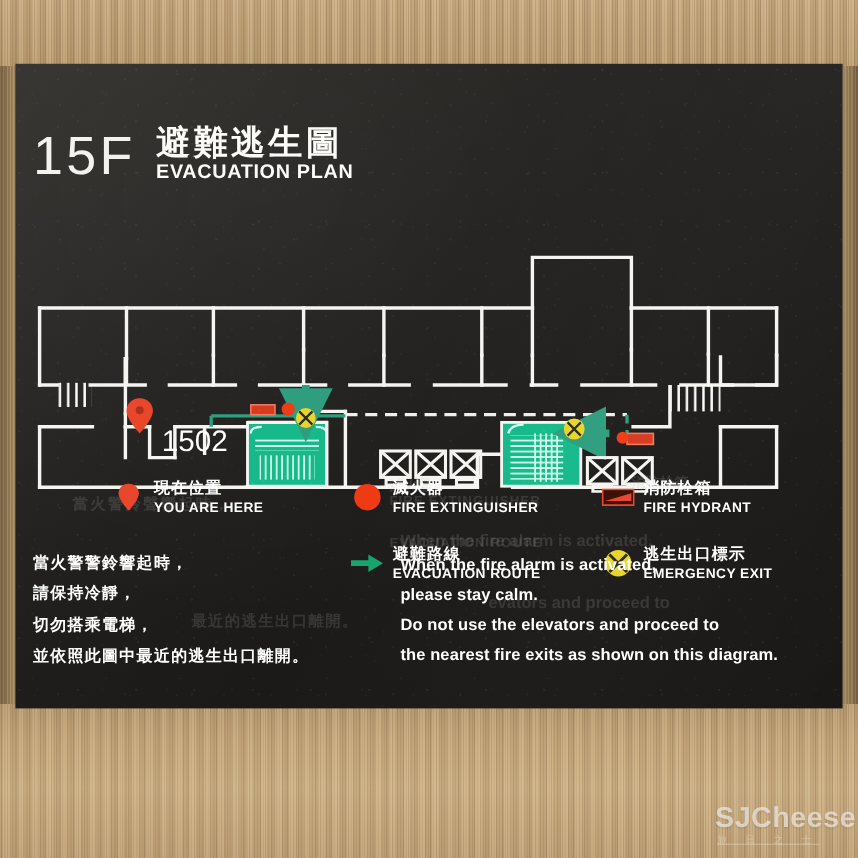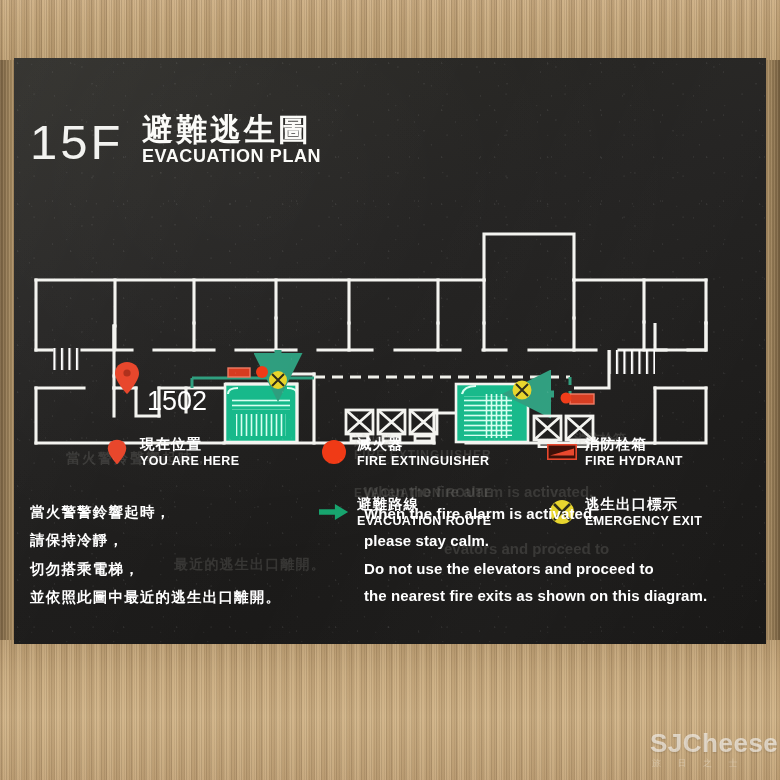--- a/index.html
+++ b/index.html
@@ -105,21 +105,21 @@
   
   .note{position:absolute;color:#fff;}
   .note-cn{left:16px;top:440px;font-size:14.5px;font-weight:700;line-height:1.95;letter-spacing:1.2px;}
   .note-en{left:350px;top:442px;font-size:15px;font-weight:700;line-height:1.83;letter-spacing:0.1px;}
 
   
   .wm{position:absolute;left:650px;top:728px;color:rgba(255,255,255,.58);
     font-size:26px;font-weight:600;letter-spacing:.5px;
     text-shadow:0 1px 2px rgba(0,0,0,.12);}
   .wm-sub{position:absolute;left:652px;top:757px;color:rgba(255,255,255,.30);
-    font-size:9px;letter-spacing:7px;}
+    font-size:9px;letter-spacing:7px;text-decoration:underline;}
 </style>
 </head>
 <body>
 
 <div id="stage">
 
   <div class="wood wood-top"></div>
   <div class="wood wood-bottom"></div>
   <div class="wood-left"></div>
   <div class="wood-right"></div>

